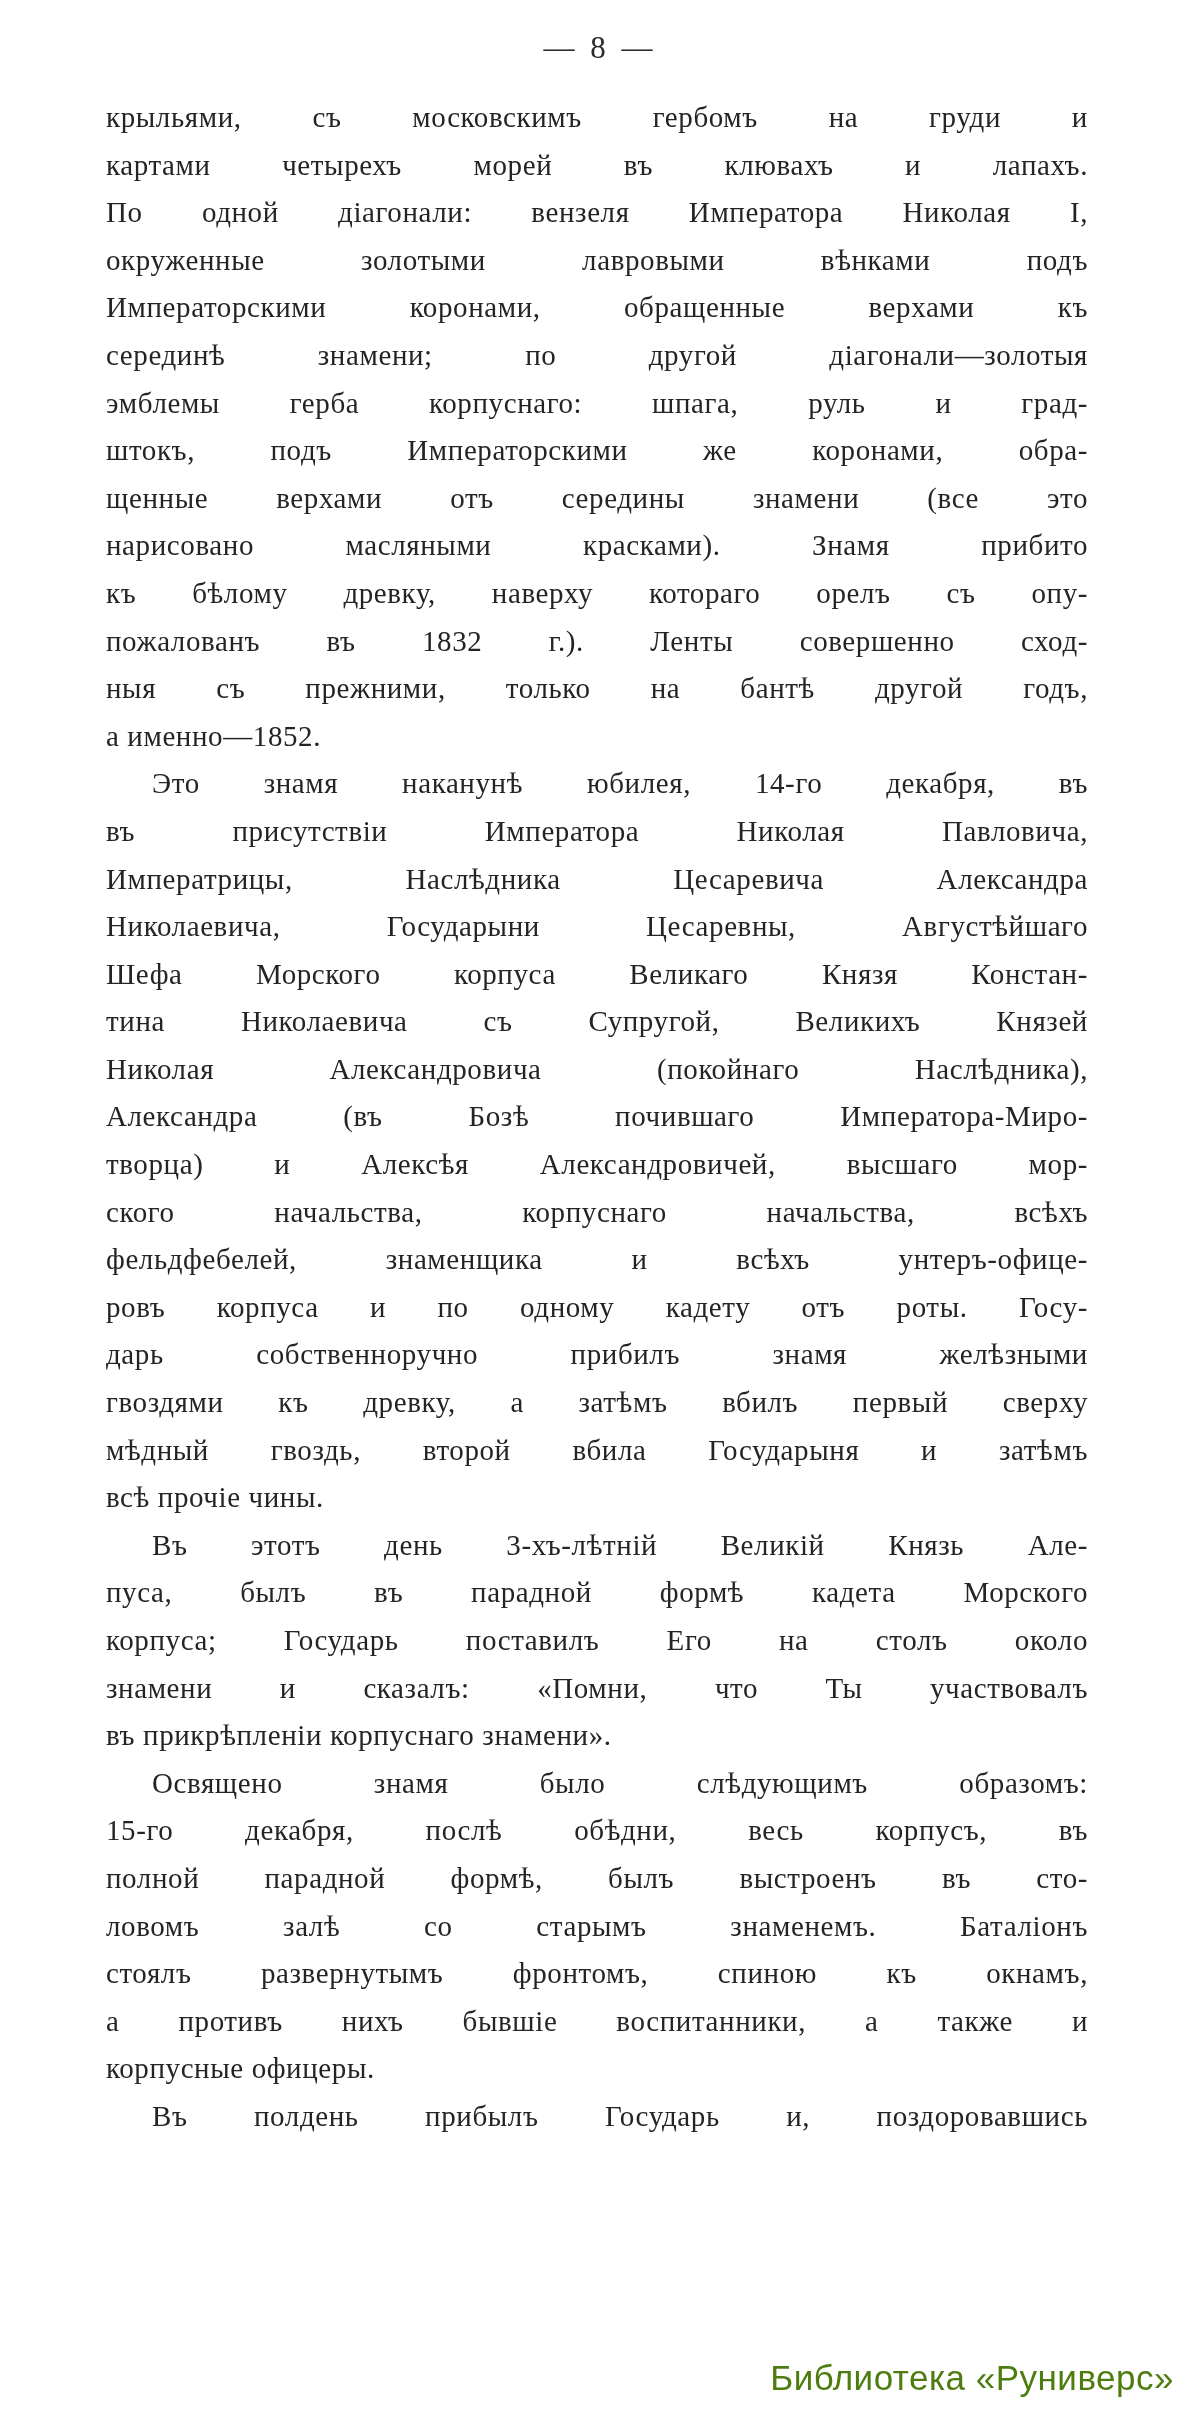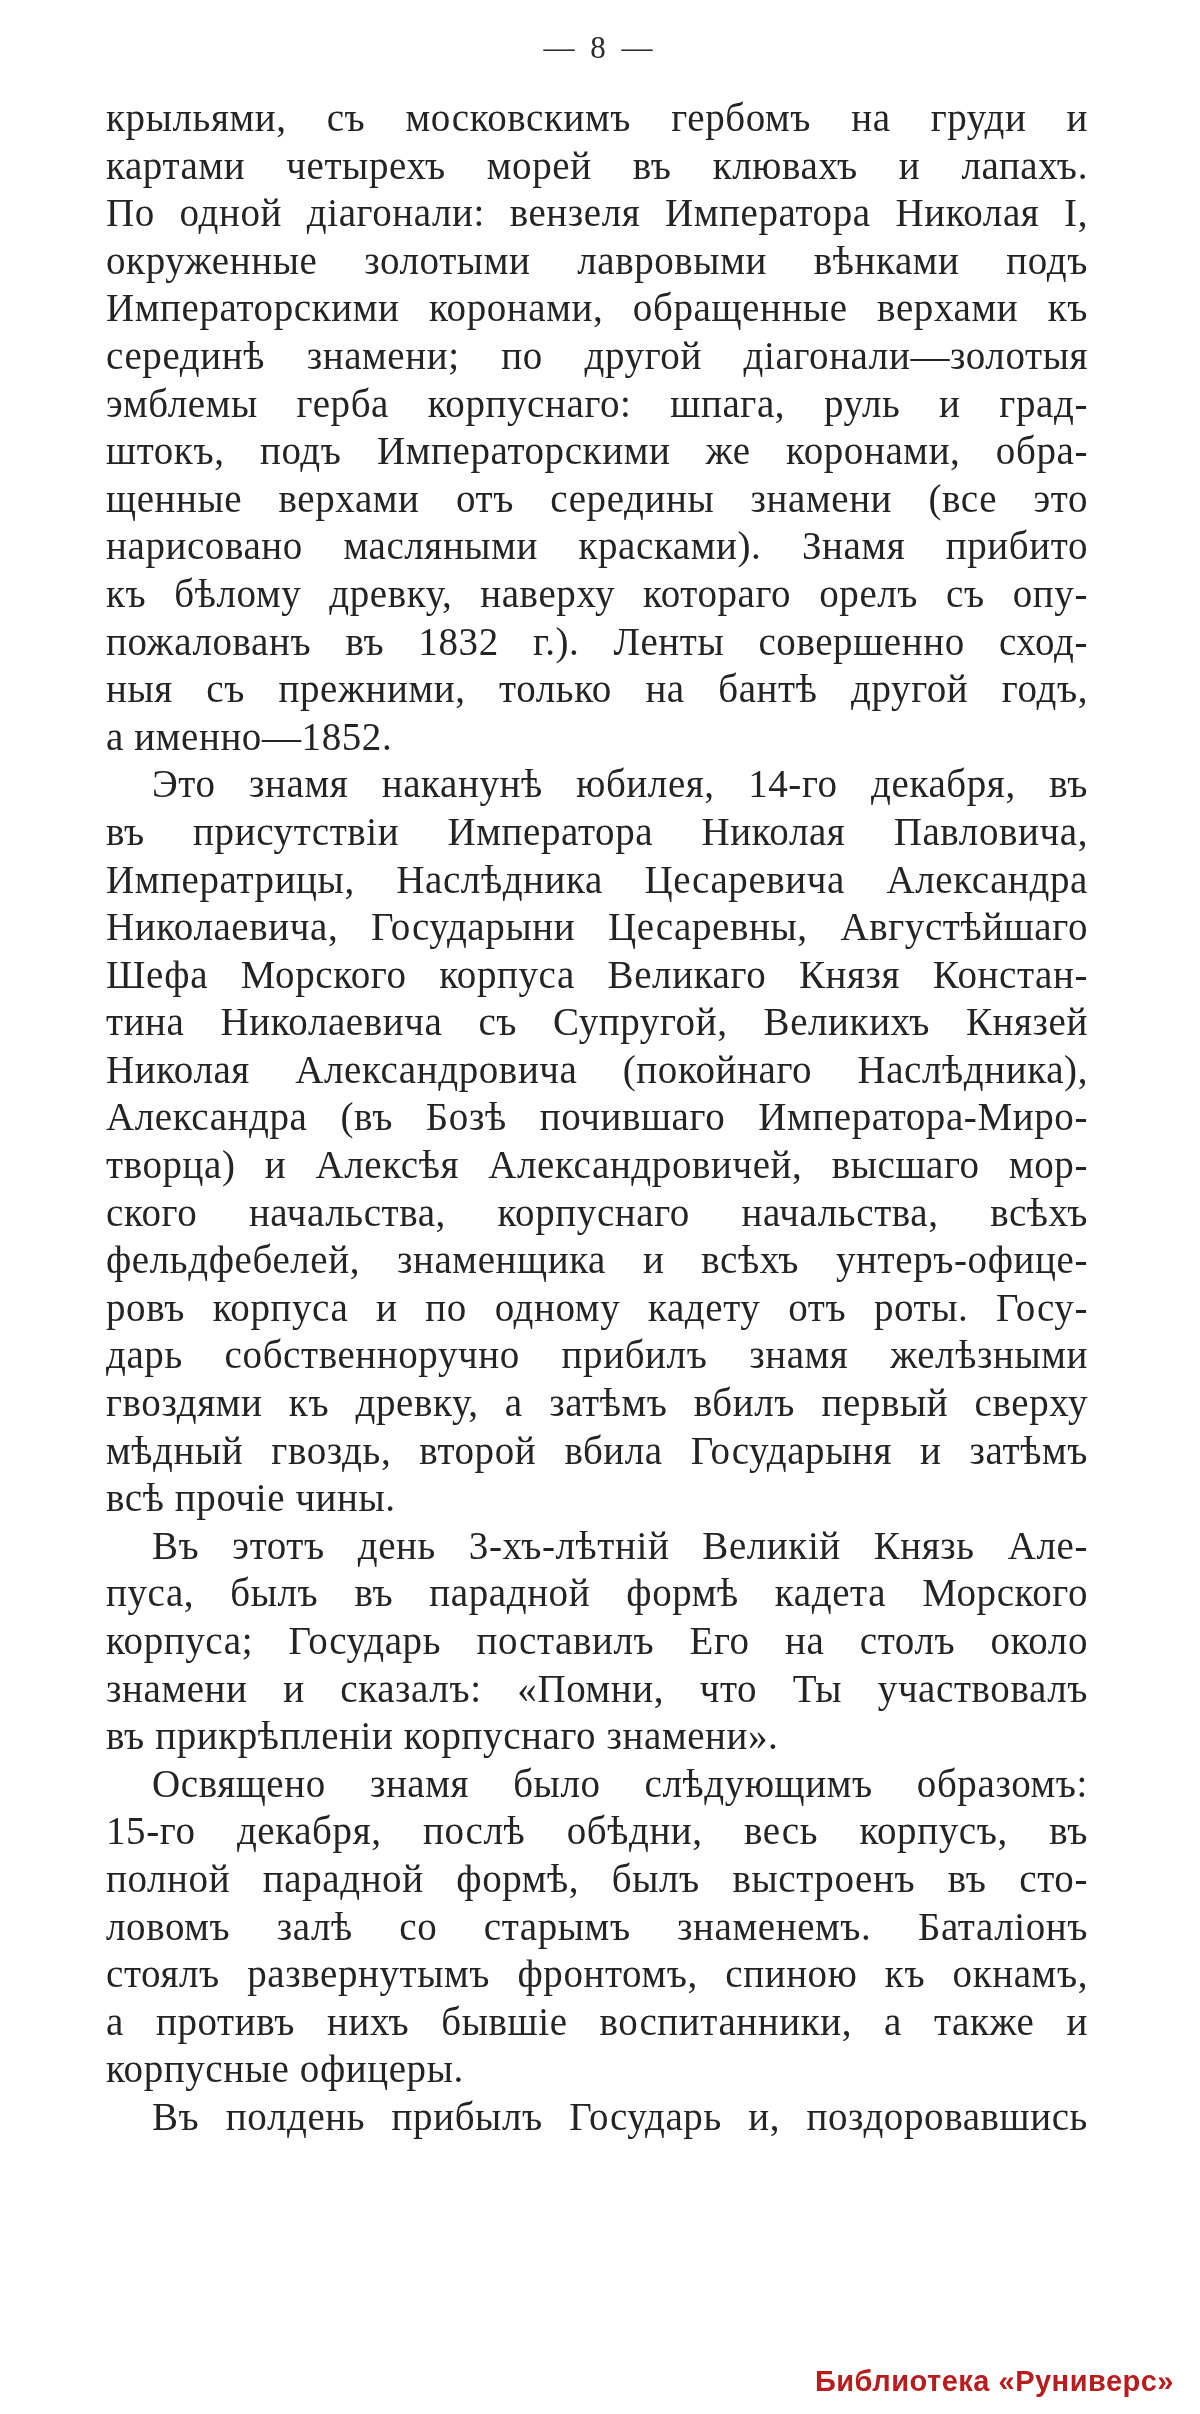--- a/index.html
+++ b/index.html
@@ -27,43 +27,42 @@
     letter-spacing: 4px;
     color: #2a2a2a;
   }
   .text-column {
     margin: 28px 112px 0 106px; 
   }
   .paragraph {
     margin: 0;
   }
   .line {
-    font-size: 39px;
+    font-size: 29px;
     line-height: 47.6px;
     letter-spacing: 0.6px;
     text-align: justify;
     text-align-last: justify;
     color: #242424;
   }
   .line.last {
     text-align: right;
     text-align-last: left;
   }
   .line.indent {
     text-indent: 46px;
   }
   .watermark {
     position: absolute;
     right: 26px;
     bottom: 16px;
     font-family: "Liberation Sans", "DejaVu Sans", sans-serif;
-    font-size: 29px;
-    color: #b91c1c;
+    font-size: 35px;
+    color: #4d7c0f;
     letter-spacing: 0.5px;
-    font-weight: bold;
   }
 </style>
 </head>
 <body>
 
 <div class="page">
   <div class="page-number">— 8 —</div>
 
   <div class="text-column">
       <div class="paragraph">

